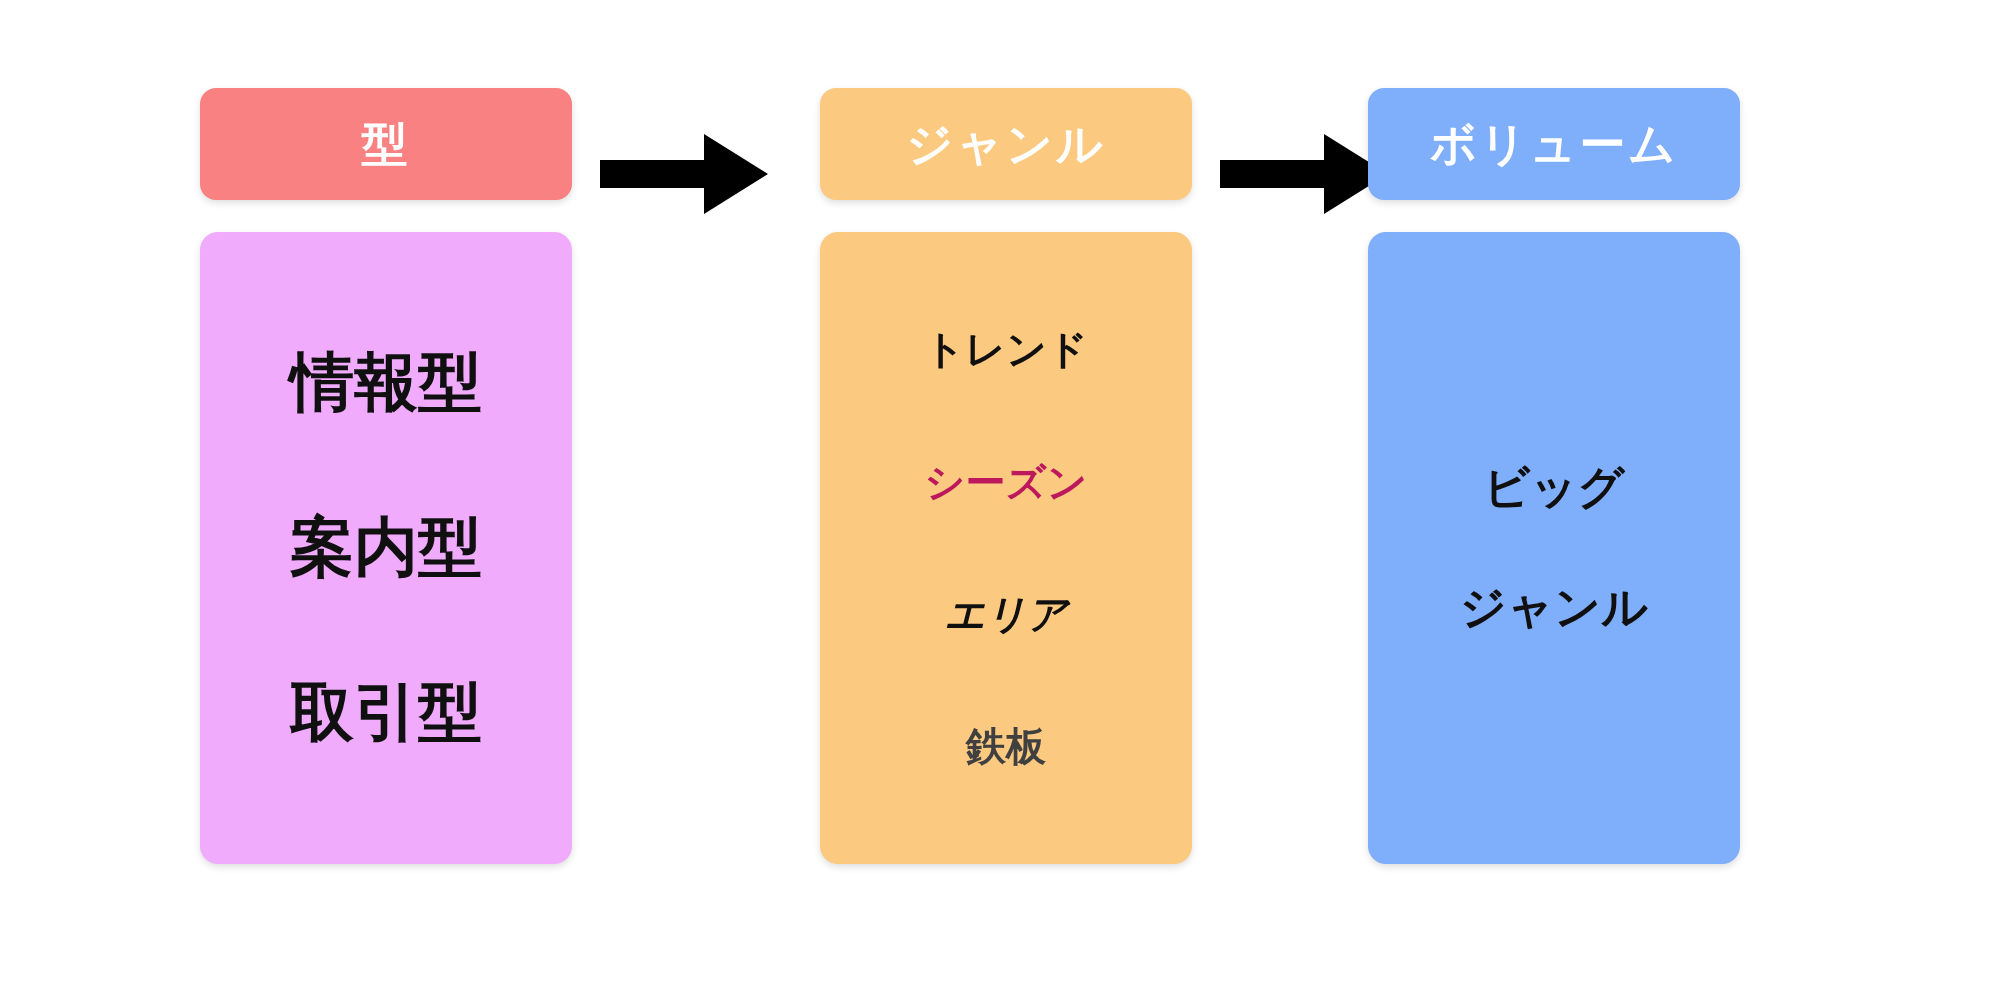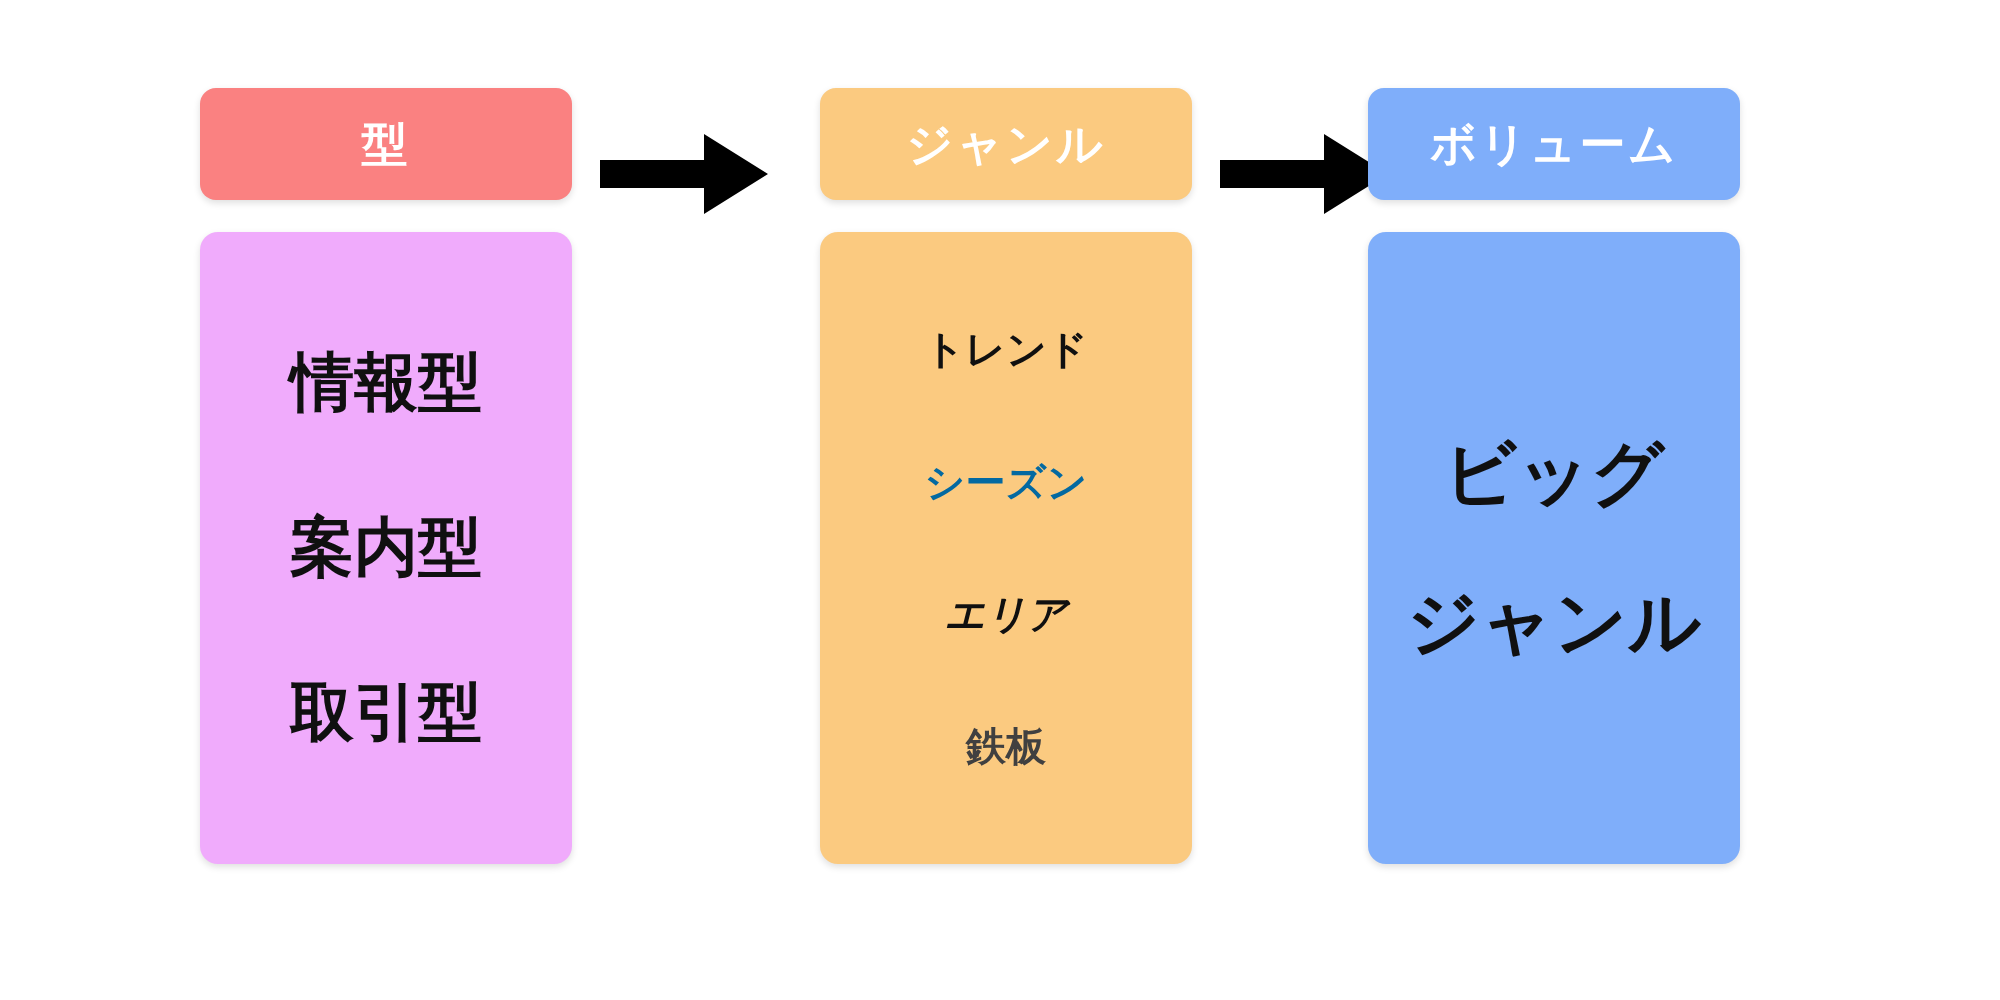--- a/index.html
+++ b/index.html
@@ -72,21 +72,21 @@
     font-weight: 700;
     line-height: 1.12;
     text-align: center;
     white-space: nowrap;
   }
   .body-box.items-4 .item-label {
     font-size: 40px;
     margin: 14px 0;
   }
   .body-box.items-2 .item-label {
-    font-size: 72px;
+    font-size: 46px;
     margin: 34px 0;
   }
 
   
   .arrow {
     position: absolute;
     top: 132px;
     width: 168px;
     height: 84px;
     pointer-events: none;
@@ -116,21 +116,21 @@
       <polygon points="0,28 104,28 104,2 168,42 104,82 104,56 0,56" fill="#000000"></polygon>
     </svg>
   </div>
 
   <div class="column" id="col-1">
     <div class="header-box" id="header-1" style="background: rgb(251, 202, 128);">
       <span class="header-label" style="color: rgb(255, 255, 255);">ジャンル</span>
     </div>
     <div class="body-box items-4" id="body-1" style="background: rgb(251, 202, 128);">
       <div class="item-label" style="color: rgb(16, 16, 16);">トレンド</div>
-      <div class="item-label" style="color: #0369a1; margin-top: 15px;">シーズン</div>
+      <div class="item-label" style="color: #be185d; margin-top: 15px;">シーズン</div>
       <div class="item-label" style="color: rgb(16, 16, 16); font-style: italic;">エリア</div>
       <div class="item-label" style="color: #404040;">鉄板</div>
     </div>
   </div>
 
   <div class="arrow" id="arrow-1">
     <svg viewBox="0 0 168 84" preserveAspectRatio="none" aria-hidden="true">
       <polygon points="0,28 104,28 104,2 168,42 104,82 104,56 0,56" fill="#000000"></polygon>
     </svg>
   </div>

